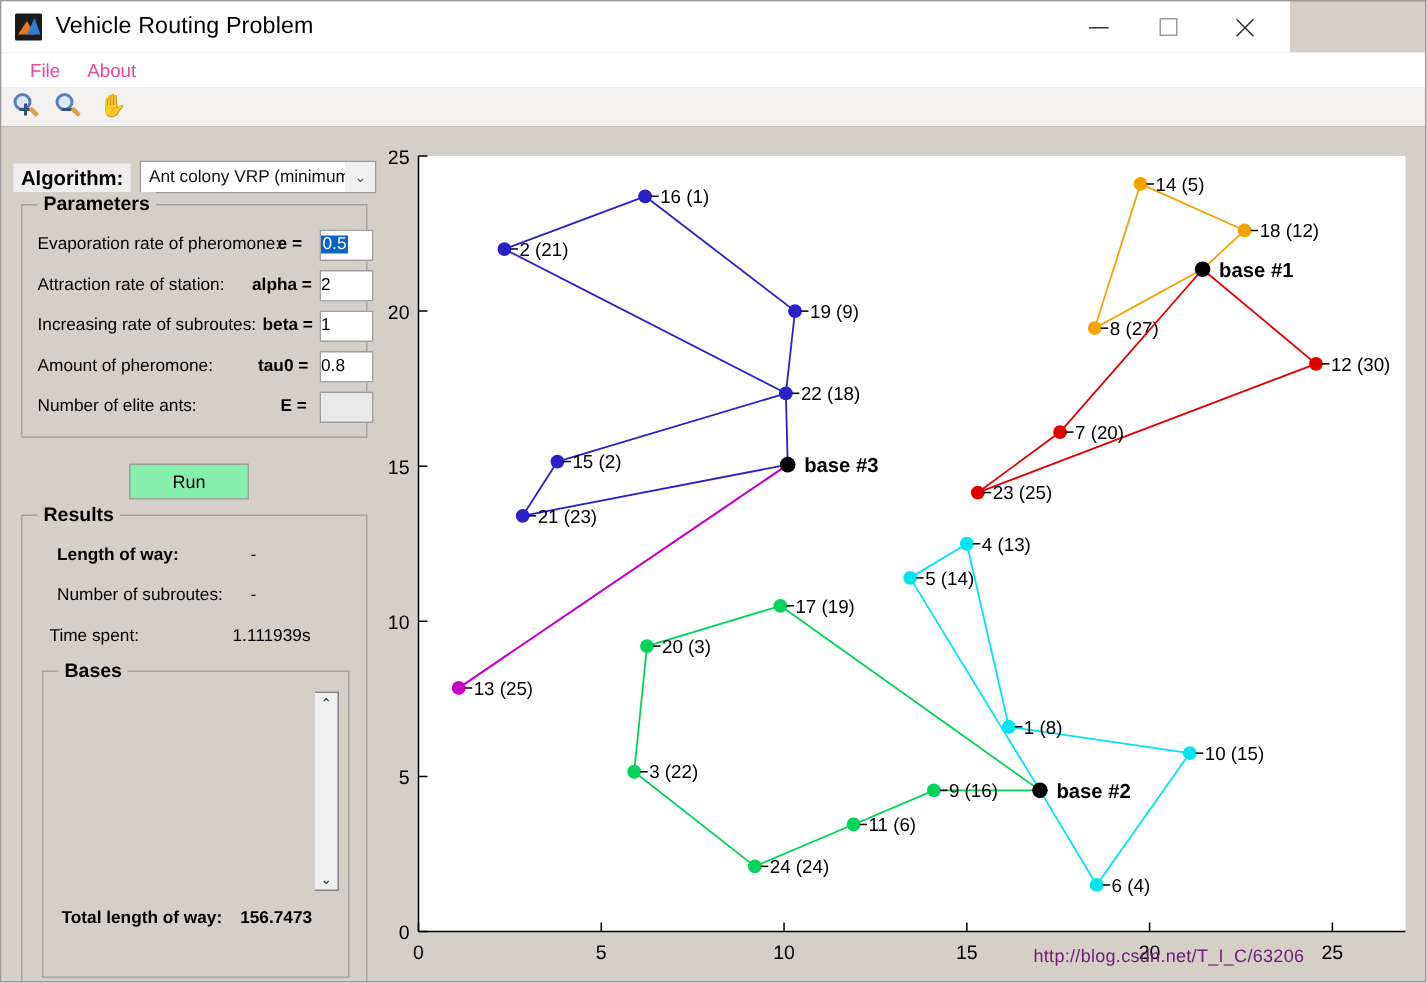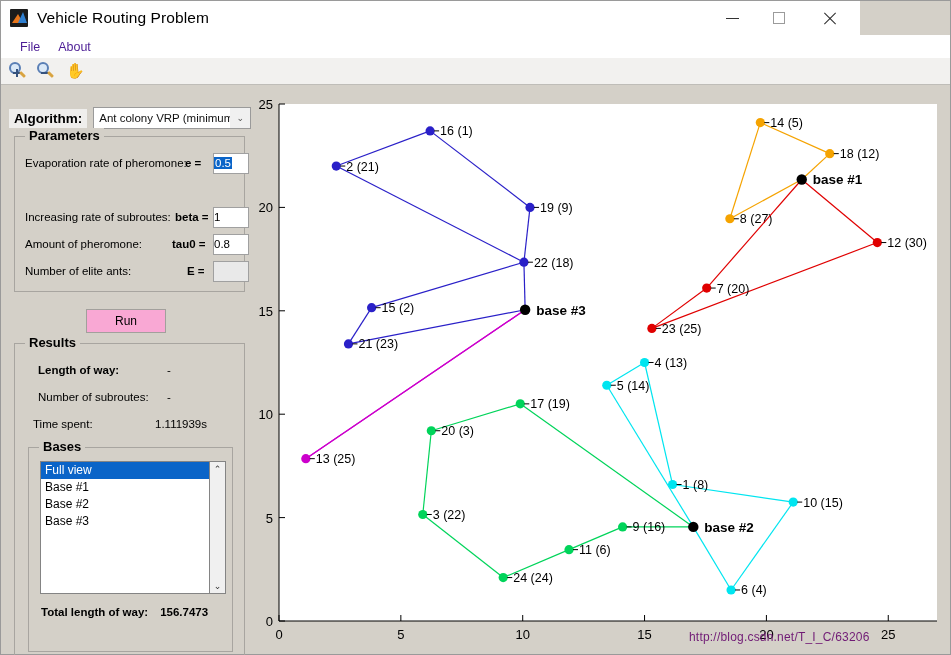--- a/index.html
+++ b/index.html
@@ -70,21 +70,21 @@
   }
 
   
   #menubar {
     position: absolute; left: 0; top: 34px; width: 949px; height: 23px;
     background: #ffffff;
     display: flex; align-items: center;
     padding-left: 10px;
   }
   .menu-item {
-    font-size: 12.5px; color: #4c1d95; padding: 2px 9px; cursor: default;
+    font-size: 12.5px; color: #ec4899; padding: 2px 9px; cursor: default;
   }
 
   
   #toolbar {
     position: absolute; left: 0; top: 57px; width: 949px; height: 27px;
     background: #f2f1ef;
     border-bottom: 1px solid #bfbdb8;
     display: flex; align-items: center; padding-left: 5px; gap: 4px;
   }
   .tool { width: 24px; height: 22px; position: relative; cursor: default; }
@@ -161,21 +161,21 @@
     background: #ffffff; border: 1px solid #a0a0a0;
     font-size: 11.5px; color: #000;
     display: flex; align-items: center; justify-content: flex-start;
   }
   .pinput.selected { background: #ffffff; }
   .pinput.selected span { background: #0a64c8; color: #fff; padding: 0 1px; }
   .pinput.empty { background: #e9e9e9; }
 
   #run-btn {
     position: absolute; left: 85px; top: 224px; width: 80px; height: 24px;
-    background: #f9a8d4; border: 1px solid #a2a09c;
+    background: #86efac; border: 1px solid #a2a09c;
     font-size: 12px; color: #000;
     display: flex; align-items: center; justify-content: center;
     cursor: default;
   }
 
   #results-group { left: 13px; top: 258px; width: 231px; height: 355px; }
   .rrow { position: absolute; left: 0; width: 231px; height: 18px; }
   .rlabel { position: absolute; font-size: 11.5px; color: #000; }
   .rlabel.bold { font-weight: bold; }
   .rvalue { position: absolute; left: 152px; font-size: 11.5px; color: #000; }
@@ -280,20 +280,25 @@
     <div class="group" id="params-group">
       <div class="group-title">Parameters</div>
 
       <div class="prow" style="top:15px;">
         <span class="plabel">Evaporation rate of pheromone:</span>
         <span class="psym" style="left:160px;">e =</span>
         <span class="pinput selected">
             <span>0.5</span>
           </span>
       </div>
+      <div class="prow" style="top:42px;">
+        <span class="plabel">Attraction rate of station:</span>
+        <span class="psym" style="left:143px;">alpha =</span>
+        <span class="pinput">2</span>
+      </div>
       <div class="prow" style="top:69px;">
         <span class="plabel">Increasing rate of subroutes:</span>
         <span class="psym" style="left:150px;">beta =</span>
         <span class="pinput">1</span>
       </div>
       <div class="prow" style="top:96px;">
         <span class="plabel">Amount of pheromone:</span>
         <span class="psym" style="left:147px;">tau0 =</span>
         <span class="pinput">0.8</span>
       </div>
@@ -317,26 +322,20 @@
         <span class="rlabel" style="left:23px;">Number of subroutes:</span>
         <span class="rvalue">-</span>
       </div>
       <div class="rrow" style="top:74px;">
         <span class="rlabel" style="left:18px;">Time spent:</span>
         <span class="rvalue" style="left:140px;">1.111939s</span>
       </div>
 
       <div class="group" id="bases-group">
         <div class="group-title">Bases</div>
-        <div id="bases-list">
-          <div class="blist-item sel">Full view</div>
-          <div class="blist-item">Base #1</div>
-          <div class="blist-item">Base #2</div>
-          <div class="blist-item">Base #3</div>
-        </div>
         <div id="bases-scroll">
           <div class="arr">⌃</div>
           <div class="arr">⌄</div>
         </div>
         <div id="total-row">
           <span id="total-label">Total length of way:</span>
           <span id="total-value">156.7473</span>
         </div>
       </div>
     </div>

